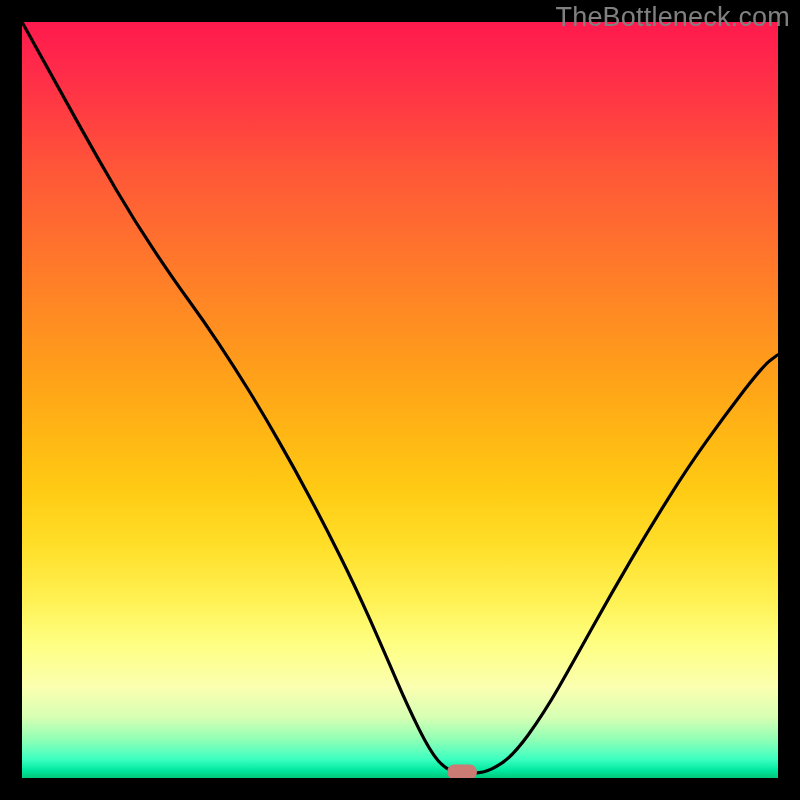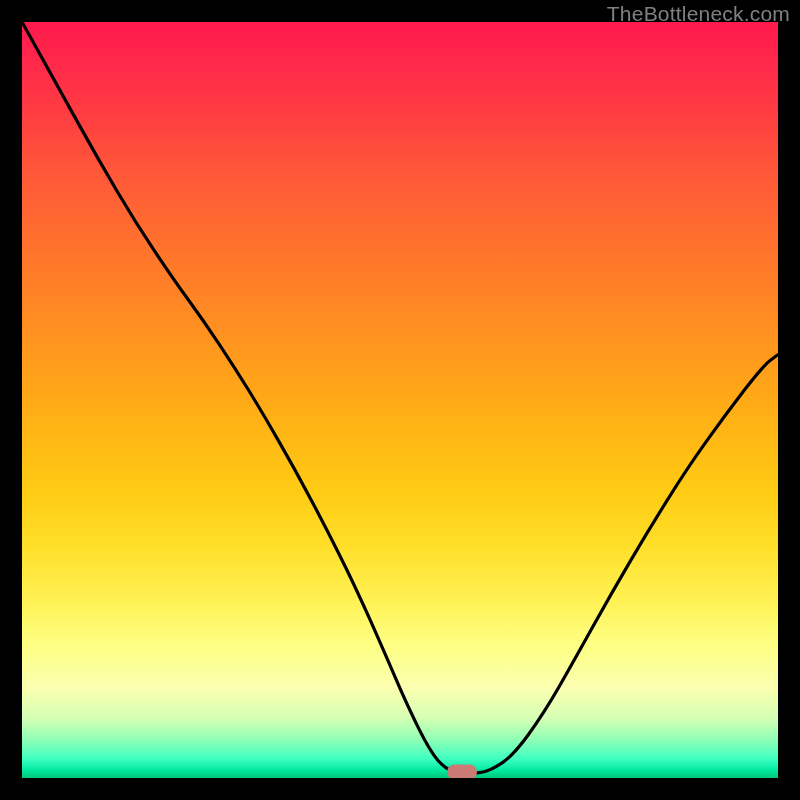--- a/index.html
+++ b/index.html
@@ -63,21 +63,21 @@
     height: 15px;
     background: #cc7a74;
     border-radius: 8px;
     transform: translate(-50%, -50%);
   }
   .watermark {
     position: absolute;
     top: 2px;
     right: 10px;
     color: #808080;
-    font-size: 21px;
+    font-size: 27px;
     font-weight: 500;
     letter-spacing: 0.2px;
   }
 </style>
 </head>
 <body>
 
 <div class="frame">
   <div class="plot-area">
     <div class="gradient"></div>

